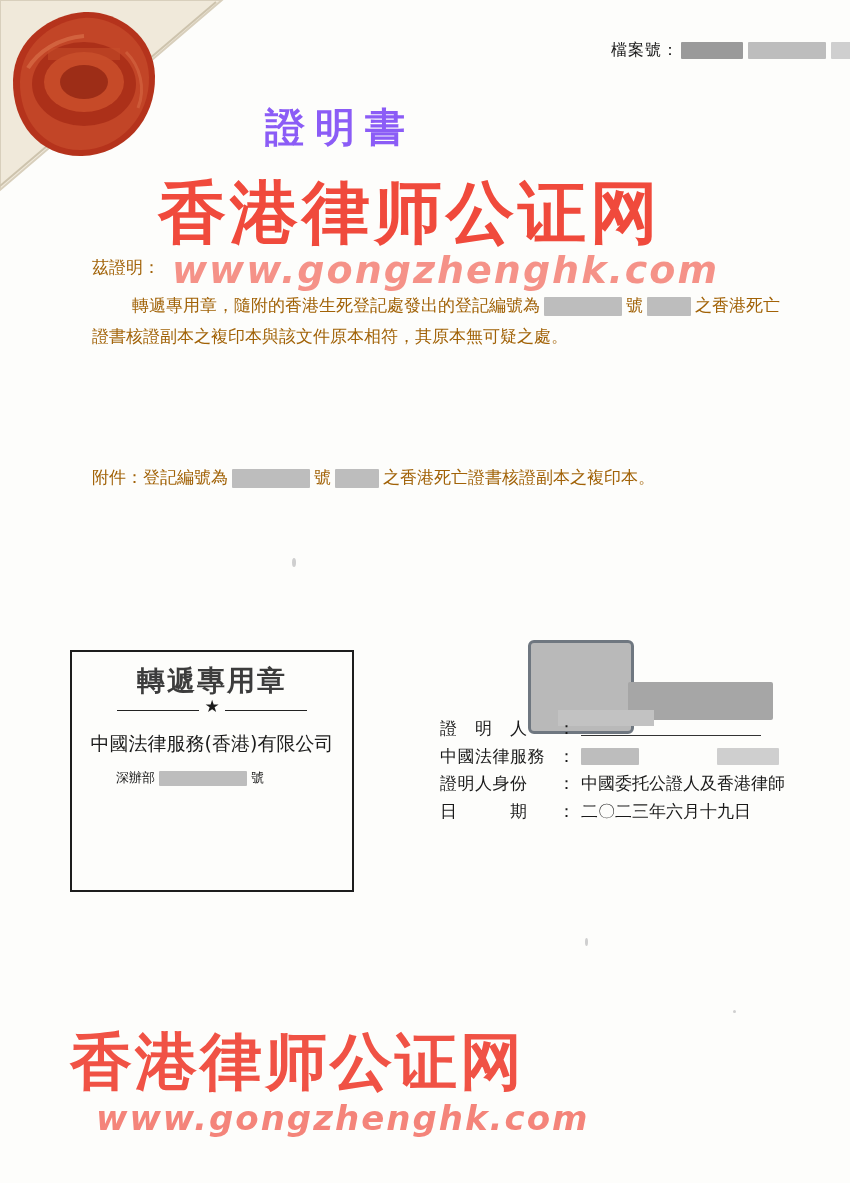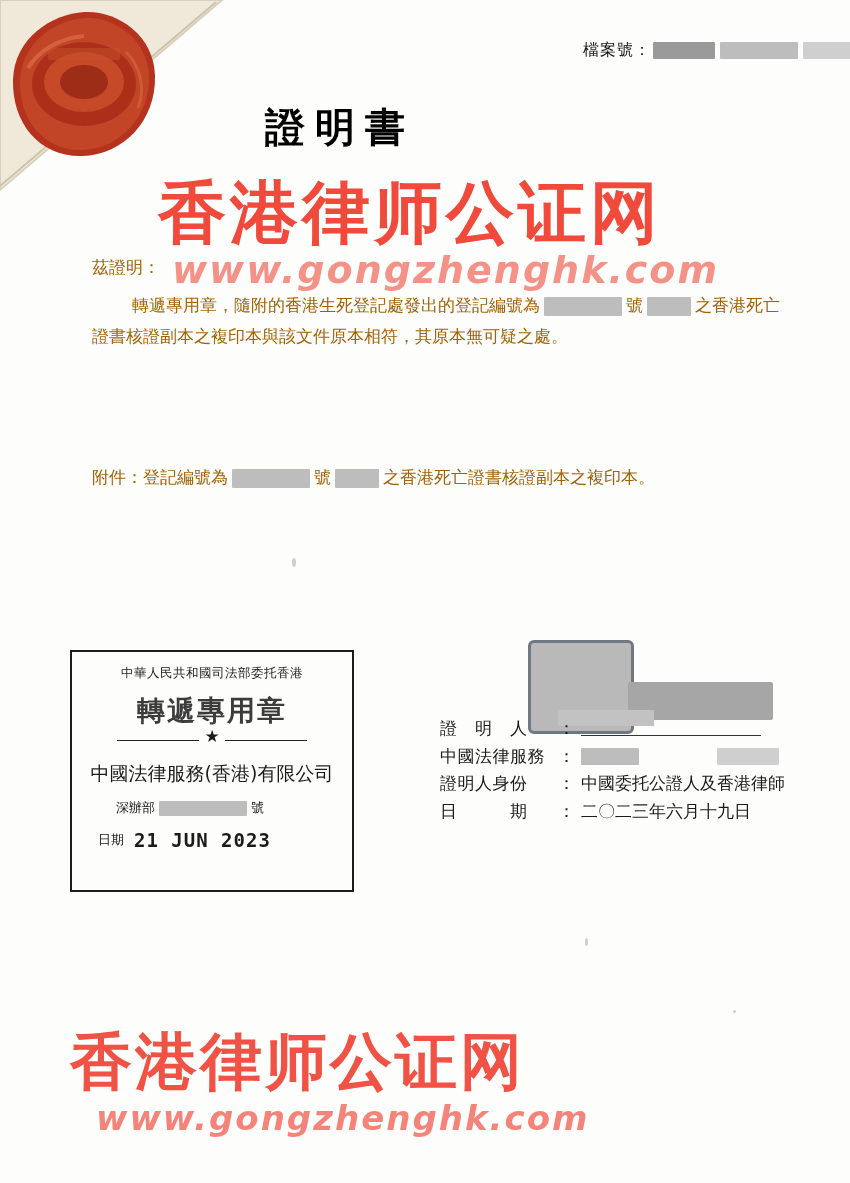--- a/index.html
+++ b/index.html
@@ -55,20 +55,21 @@
     left: 583px;
     top: 40px;
     display: flex;
     align-items: center;
     font-size: 16px;
     letter-spacing: 1px;
   }
   .file-no-label {
     white-space: nowrap;
     font-size: 16px;
+    margin-left: 28px;
   }
   .redacted {
     display: inline-block;
     background: #bdbdbd;
     border-radius: 1px;
     vertical-align: middle;
   }
   .redacted.dark { background: #9a9a9a; }
   .redacted.light { background: #cfcfcf; }
 
@@ -76,21 +77,21 @@
   .doc-title {
     position: absolute;
     top: 100px;
     left: 0;
     width: 680px;
     text-align: center;
     font-family: "DejaVu Serif", "Liberation Serif", serif;
     font-size: 40px;
     font-weight: bold;
     letter-spacing: 10px;
-    color: #000000;
+    color: #8b5cf6;
   }
 
   
   .body-block {
     position: absolute;
     left: 92px;
     width: 690px;
     font-size: 17px;
     line-height: 1.85;
     font-family: "DejaVu Serif", "Liberation Serif", serif;
@@ -320,34 +321,29 @@
 
   <div class="body-block para-main">
     <span class="indent"></span><span>轉遞專用章，隨附的香港生死登記處發出的登記編號為</span><span class="redacted" style="width:78px;height:19px;margin:0 4px;"></span><span>號</span><span class="redacted" style="width:44px;height:19px;margin:0 4px;"></span><span>之香港死亡證書核證副本之複印本與該文件原本相符，其原本無可疑之處。</span>
   </div>
 
   <div class="body-block attach">
     <span>附件：登記編號為</span><span class="redacted" style="width:78px;height:19px;margin:0 4px;"></span><span>號</span><span class="redacted" style="width:44px;height:19px;margin:0 4px;"></span><span>之香港死亡證書核證副本之複印本。</span>
   </div>
 
   <div class="chop">
-    <div class="chop-line chop-l1">中華人民共和國司法部委托香港</div>
     <div class="chop-title">轉遞專用章</div>
     <div class="chop-rule"></div>
     <div class="chop-star">★</div>
     <div class="chop-company">中國法律服務(香港)有限公司</div>
     <div class="chop-row">
       <span class="lbl">深辦部</span>
       <span class="redacted" style="width:88px;height:15px;margin:0 4px;"></span>
       <span class="lbl">號</span>
     </div>
-    <div class="chop-date-row">
-      <span class="lbl">日期</span>
-      <span class="chop-date-val">21 JUN 2023</span>
-    </div>
   </div>
 
   <div class="sig-stamp"></div>
   <div class="sig-scrawl"></div>
   <div class="sig-scrawl2"></div>
 
   <div class="fields">
 
     <div class="field-row">
       <span class="field-label">證　明　人</span>

